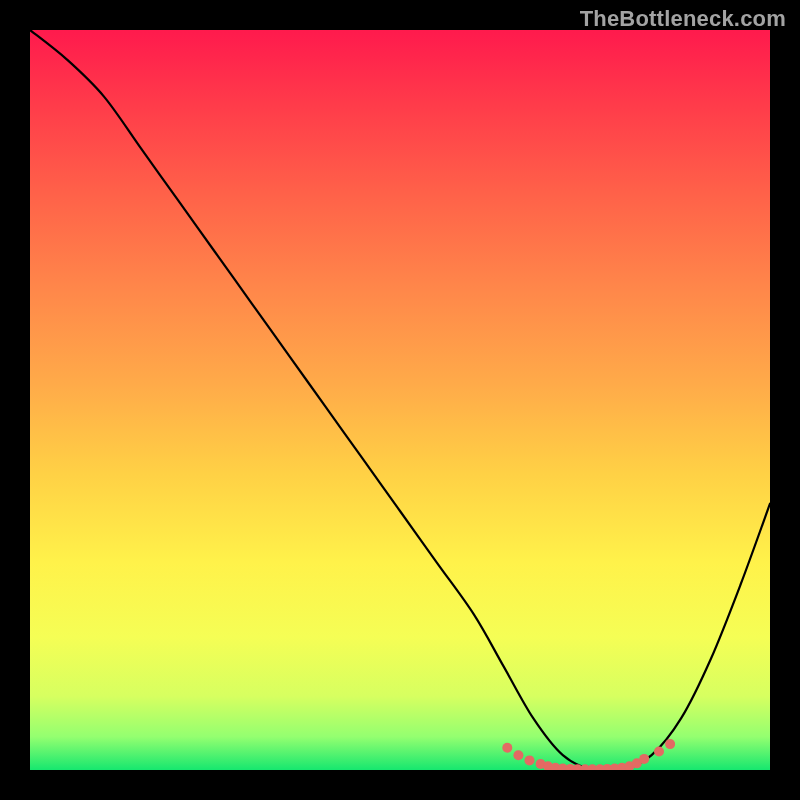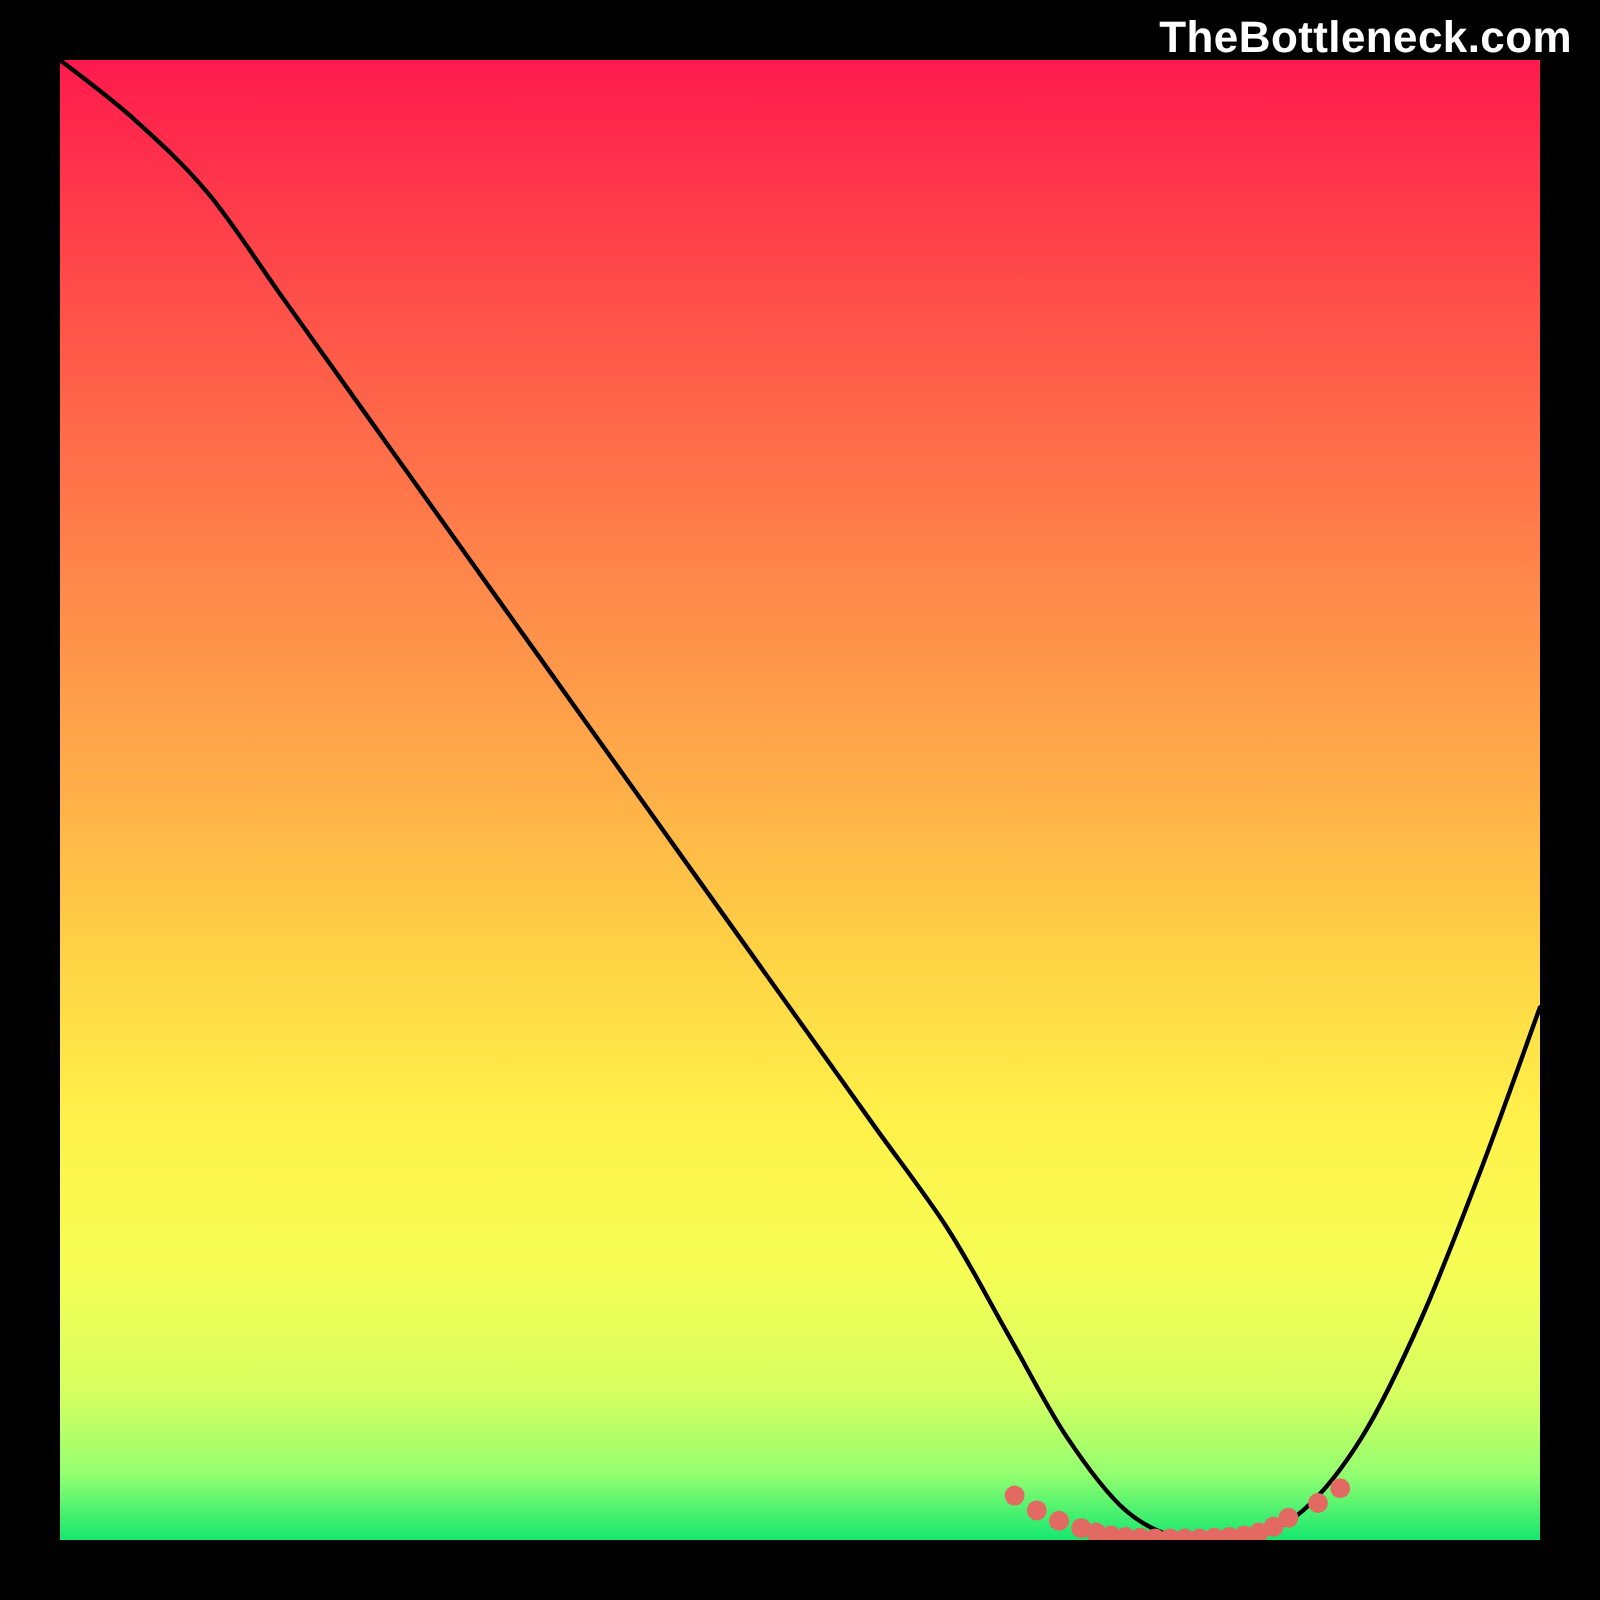--- a/index.html
+++ b/index.html
@@ -14,21 +14,21 @@
   .stage {
     position: relative;
     width: 800px;
     height: 800px;
     background: #000;
   }
   .watermark {
     position: absolute;
     top: 6px;
     right: 14px;
-    color: #ffffff;
+    color: #a3a3a3;
     font-size: 22px;
     font-weight: 600;
     letter-spacing: 0.2px;
     user-select: none;
   }
   
   svg.plot {
     position: absolute;
     left: 30px;
     top: 30px;

